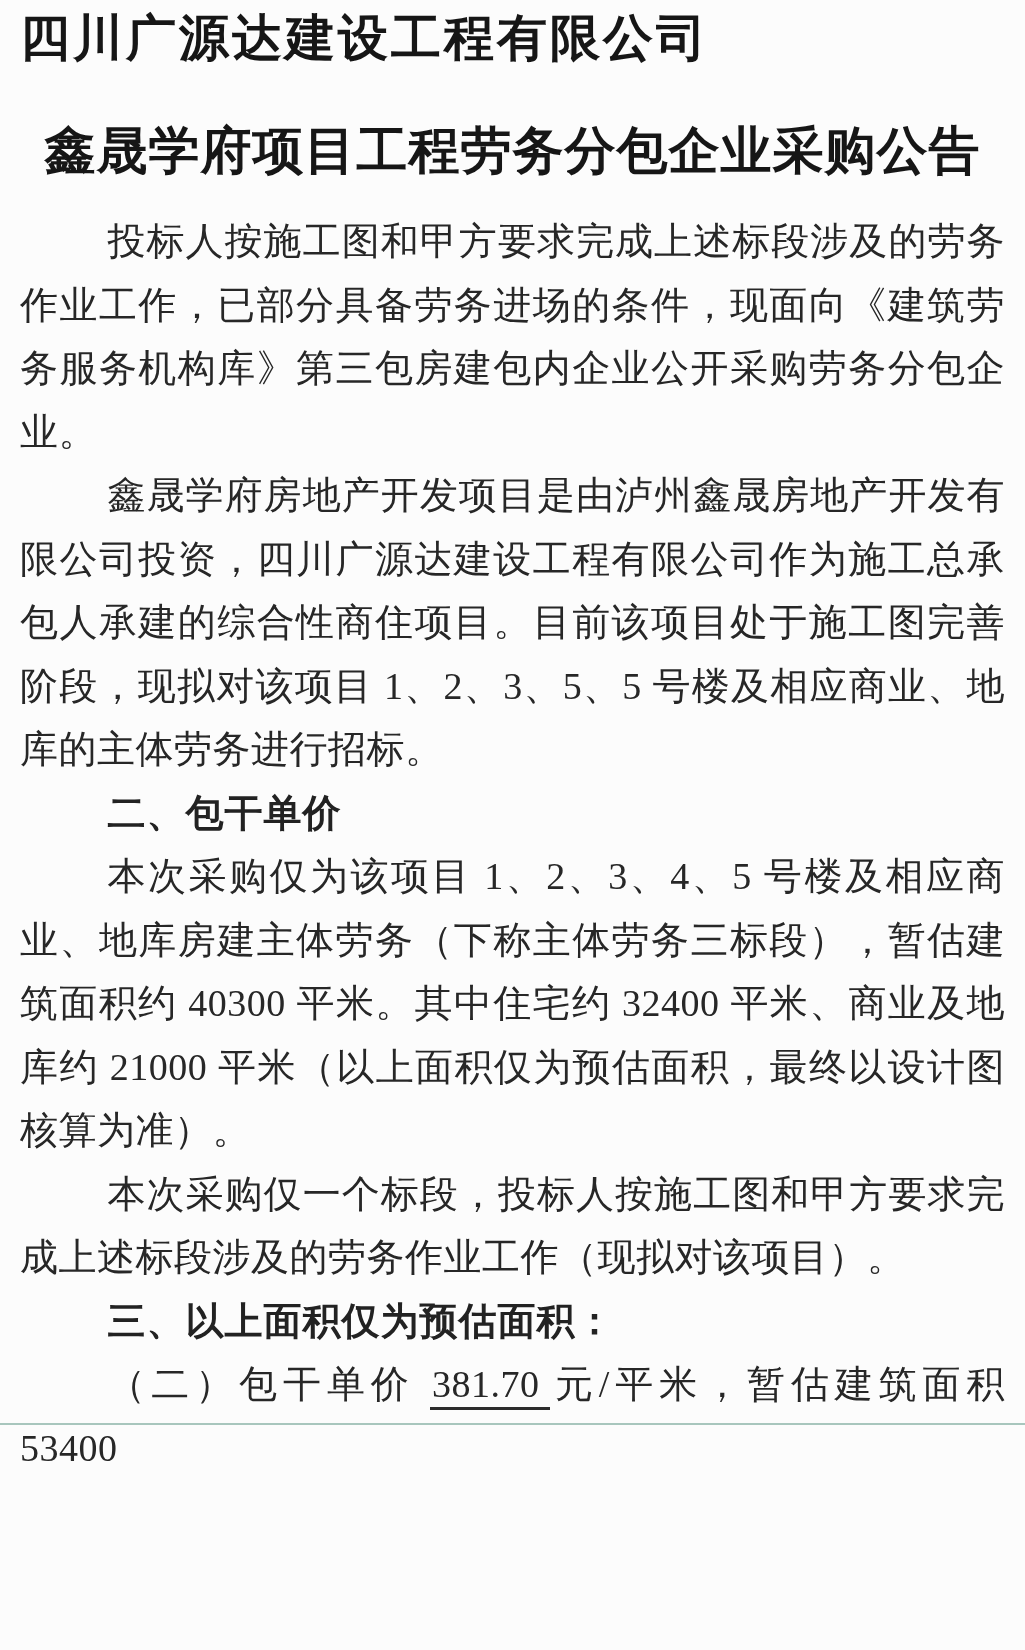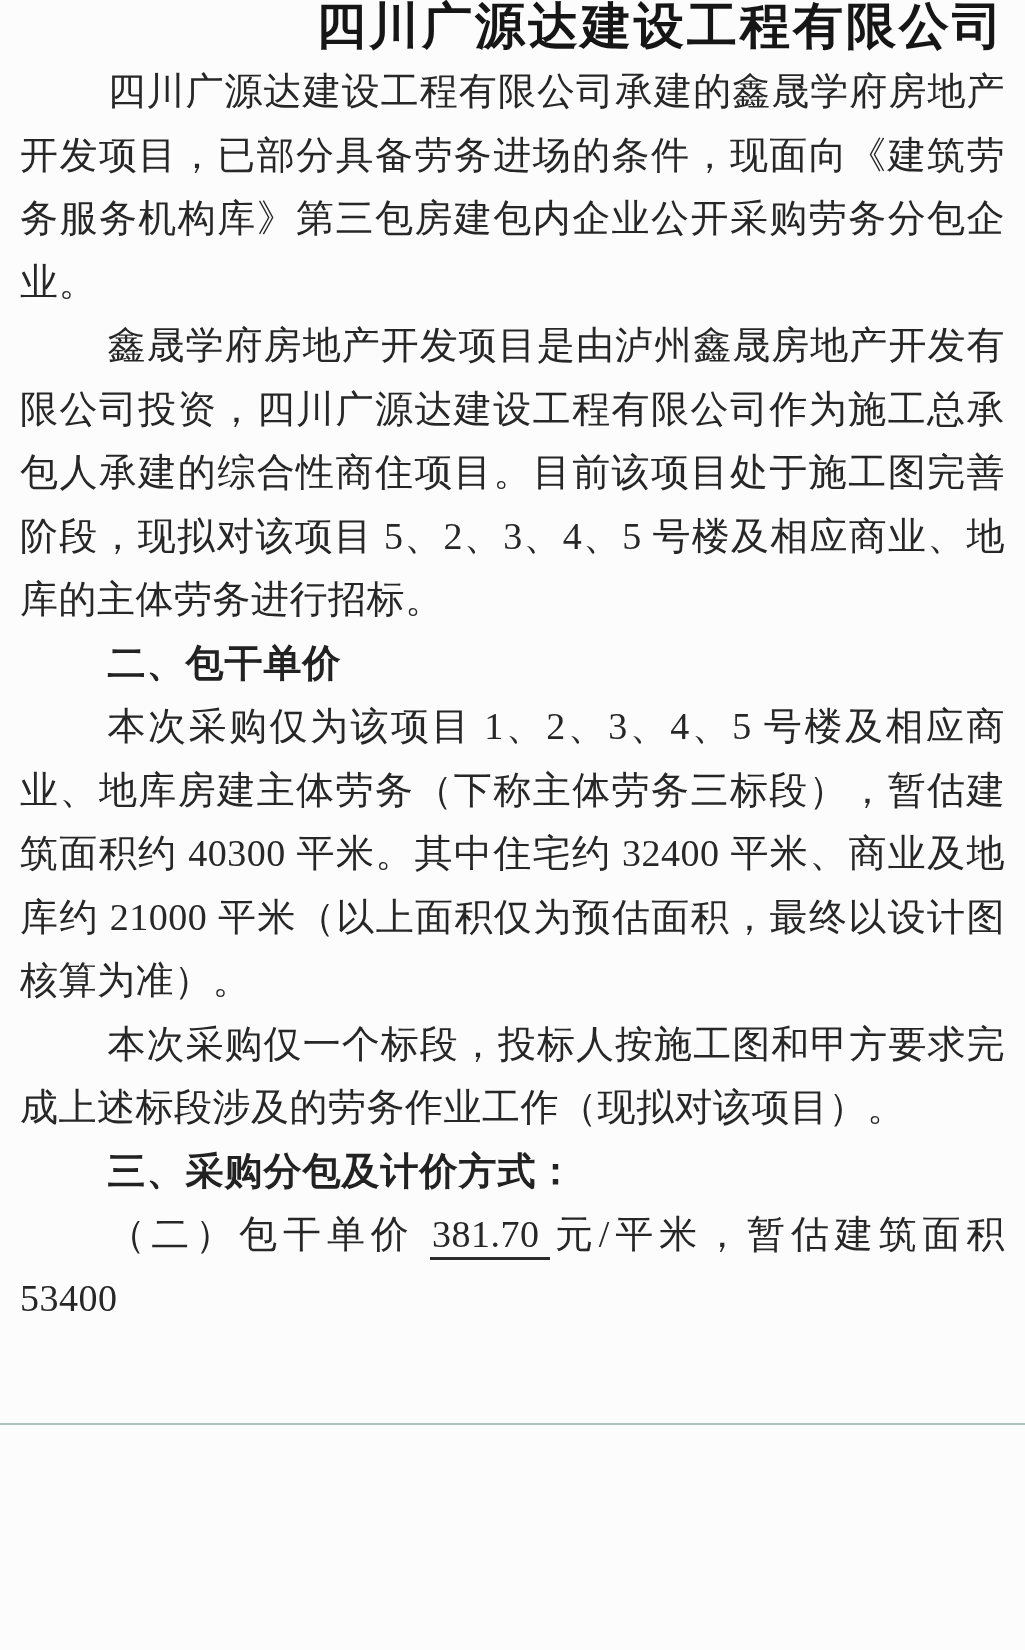--- a/index.html
+++ b/index.html
@@ -13,28 +13,28 @@
     position: relative;
     overflow: hidden;
     font-family: "Liberation Serif", "DejaVu Serif", serif;
     color: #262626;
   }
   .page {
     padding: 0 20px;
     position: relative;
   }
   .title-company {
-    margin: 0 0 0 0;
+    margin: 8px 0 0 0;
     font-size: 50px;
     line-height: 60px;
     font-weight: 700;
-    text-align: right;
+    text-align: left;
     letter-spacing: 3px;
     color: #161616;
-    font-family: Liberation Mono, monospace;
+    font-family: Liberation Sans, sans-serif;
   }
   .title-announcement {
     margin: 52px 0 28px 0;
     font-size: 51px;
     line-height: 62px;
     font-weight: 700;
     text-align: center;
     letter-spacing: 1px;
     color: #161616;
     font-family: "Liberation Serif", "DejaVu Serif", serif;
@@ -72,32 +72,33 @@
     background: #a8c6bd;
   }
 </style>
 </head>
 <body>
 
 <div class="page">
 
   <h1 class="title-company">四川广源达建设工程有限公司</h1>
 
+  <h2 class="title-announcement">鑫晟学府项目工程劳务分包企业采购公告</h2>
 
-  <p class="body-para">四川广源达建设工程有限公司承建的鑫晟学府房地产开发项目，已部分具备劳务进场的条件，现面向《建筑劳务服务机构库》第三包房建包内企业公开采购劳务分包企业。</p>
+  <p class="body-para">投标人按施工图和甲方要求完成上述标段涉及的劳务作业工作，已部分具备劳务进场的条件，现面向《建筑劳务服务机构库》第三包房建包内企业公开采购劳务分包企业。</p>
 
 
-  <p class="body-para">鑫晟学府房地产开发项目是由泸州鑫晟房地产开发有限公司投资，四川广源达建设工程有限公司作为施工总承包人承建的综合性商住项目。目前该项目处于施工图完善阶段，现拟对该项目 5、2、3、4、5 号楼及相应商业、地库的主体劳务进行招标。</p>
+  <p class="body-para">鑫晟学府房地产开发项目是由泸州鑫晟房地产开发有限公司投资，四川广源达建设工程有限公司作为施工总承包人承建的综合性商住项目。目前该项目处于施工图完善阶段，现拟对该项目 1、2、3、5、5 号楼及相应商业、地库的主体劳务进行招标。</p>
 
   <p class="section-heading">二、包干单价</p>
 
   <p class="body-para">本次采购仅为该项目 1、2、3、4、5 号楼及相应商业、地库房建主体劳务（下称主体劳务三标段），暂估建筑面积约 40300 平米。其中住宅约 32400 平米、商业及地库约 21000 平米（以上面积仅为预估面积，最终以设计图核算为准）。</p>
 
   <p class="body-para">本次采购仅一个标段，投标人按施工图和甲方要求完成上述标段涉及的劳务作业工作（现拟对该项目）。</p>
 
-  <p class="section-heading">三、采购分包及计价方式：</p>
+  <p class="section-heading">三、以上面积仅为预估面积：</p>
 
 
   <p class="body-para"><span>（二）包干单价 </span><span class="price-underline">381.70</span><span>元/平米，暂估建筑面积 53400</span></p>
 
 </div>
 
 <div class="page-break-line" style="background: rgb(168, 198, 189);"></div>
 
 </body></html>

